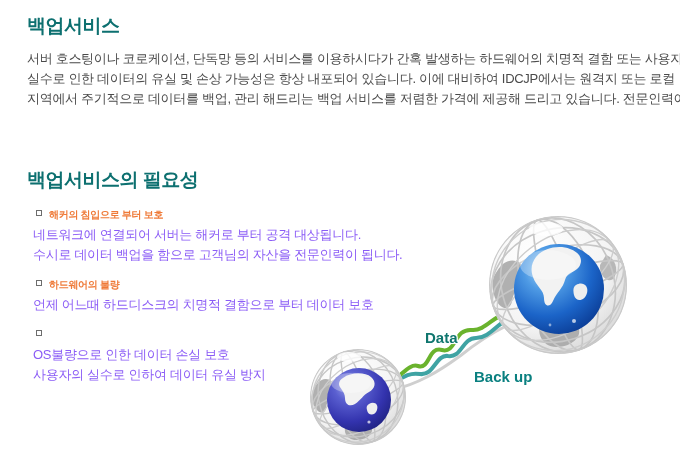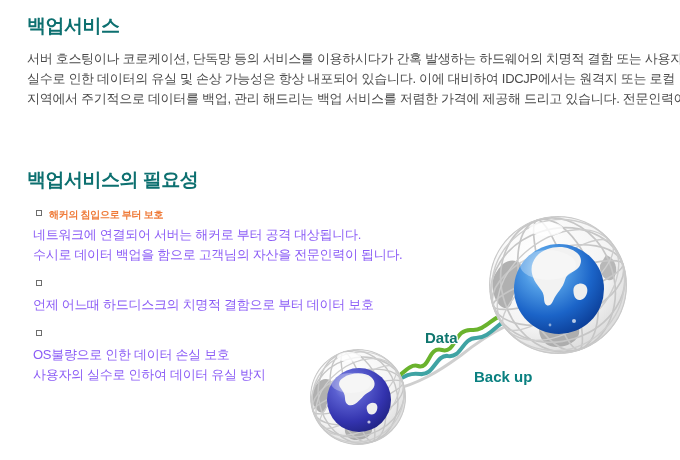--- a/index.html
+++ b/index.html
@@ -61,21 +61,21 @@
 
 <div class="heading" id="necessity-title">백업서비스의 필요성</div>
 
 <div class="sub-heading" style="top:206px;">
   <span class="bullet"></span><span>해커의 침입으로 부터 보호</span>
 </div>
 <div class="sub-line" style="top:226px;">네트워크에 연결되어 서버는 해커로 부터 공격 대상됩니다.</div>
 <div class="sub-line" style="top:246px;">수시로 데이터 백업을 함으로 고객님의 자산을 전문인력이 됩니다.</div>
 
 <div class="sub-heading" style="top:276px;">
-  <span class="bullet"></span>
+  <span class="bullet"></span><span>하드웨어의 불량</span>
 </div>
 <div class="sub-line" style="top:296px;">언제 어느때 하드디스크의 치명적 결함으로 부터 데이터 보호</div>
 
 <div class="sub-heading" style="top:326px;">
   <span class="bullet"></span>
 </div>
 <div class="sub-line" style="top:346px;">OS불량으로 인한 데이터 손실 보호</div>
 <div class="sub-line" style="top:366px;">사용자의 실수로 인하여 데이터 유실 방지</div>
 
 <svg id="cables-svg" class="illus" width="135" height="95" viewBox="0 0 135 95">

